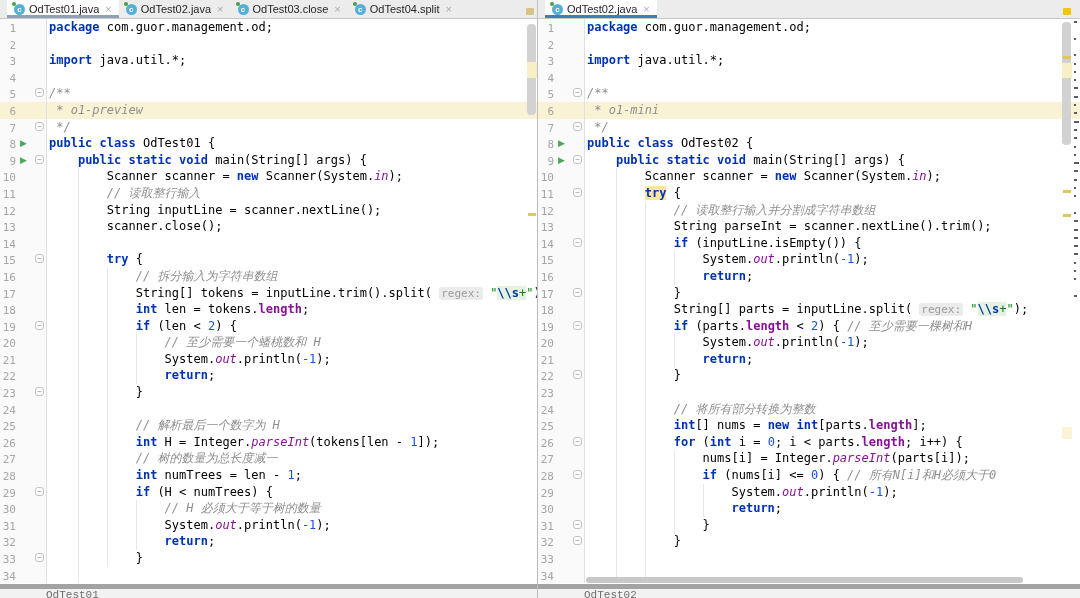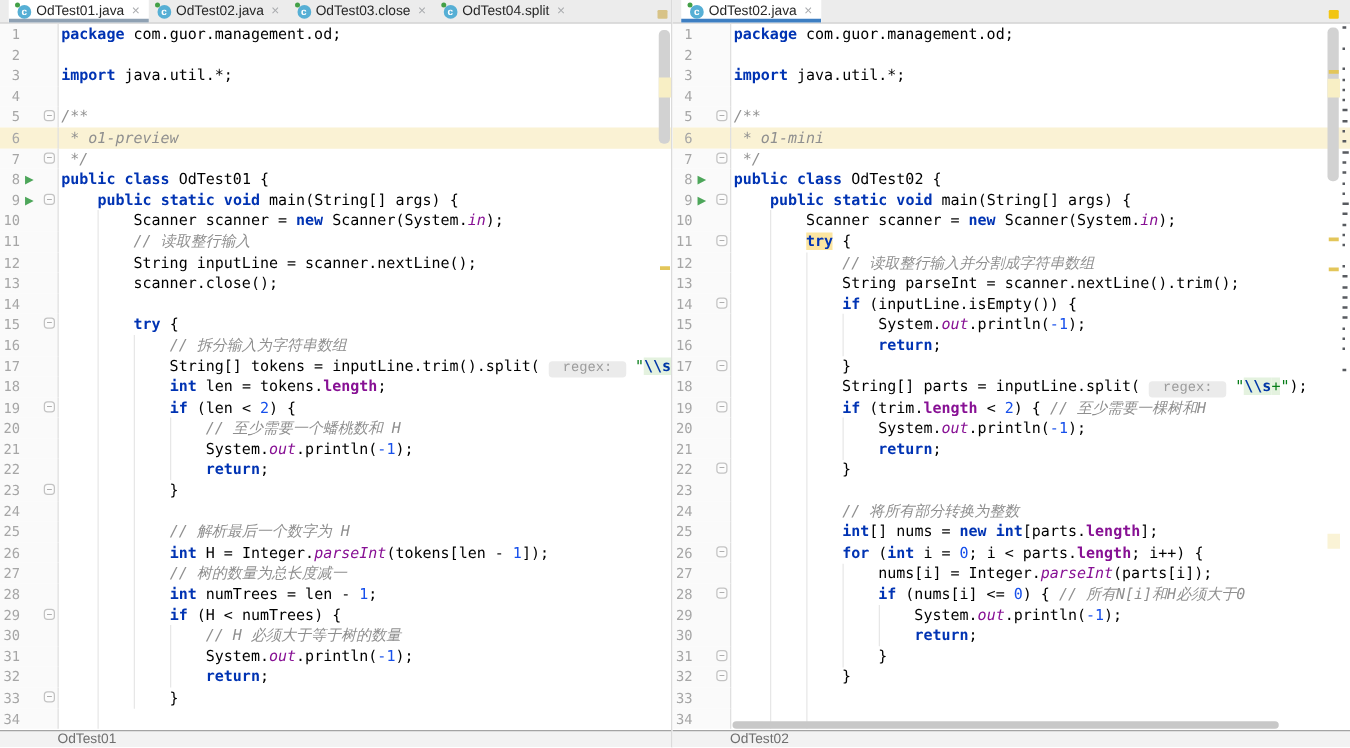--- a/index.html
+++ b/index.html
@@ -40,26 +40,26 @@
   .sp{color:#000000;}
   .sk{color:#0033b3;font-weight:bold;}
   .sc{color:#8f8f8f;font-style:italic;}
   .sn{color:#1750eb;}
   .ss{color:#067d17;}
   .ssb{color:#067d17;background:#e4f2df;}
   .se{color:#0037a6;font-weight:bold;background:#e4f2df;}
   .sf2{color:#871094;font-weight:bold;}
   .ssf{color:#871094;font-style:italic;}
   .schip{display:inline-block;background:#ebebeb;color:#9c9c9c;border-radius:3px;
-    padding:0 11px;font-size:11px;line-height:13px;vertical-align:baseline;font-family:Liberation Mono, monospace;}
+    padding:0 2px;font-size:11px;line-height:13px;vertical-align:baseline;}
   .shl{color:#0033b3;font-weight:bold;background:#fce5a0;}
   .guide{position:absolute;width:1px;background:#e7e7e7;}
   
-  .breadcrumb{height:14px;background:#f2f2f2;border-top:1px solid #a3a3a3;box-sizing:border-box;
-    font-size:11px;color:#6e6e6e;line-height:13px;padding-left:46px;}
+  .breadcrumb{height:14px;background:#f2f2f2;border-top:5px solid #a3a3a3;box-sizing:border-box;
+    font-size:11px;color:#6e6e6e;line-height:13px;padding-left:46px;font-family:Liberation Mono, monospace;}
   
   .v-thumb{position:absolute;width:9px;border-radius:4px;background:#d2d2d2;}
   .stripe-band{position:absolute;width:10px;}
   .stripe-dash{position:absolute;width:8px;height:3px;background:#e3c65a;}
   .h-thumb{position:absolute;height:6px;border-radius:3px;background:#c8c8c8;}
   .minimap{position:absolute;left:536px;top:19px;width:6px;height:565px;}
   .mm-dash{position:absolute;height:2px;background:#585b60;left:0;}
 </style>
 </head>
 <body>
@@ -319,21 +319,21 @@
         <div class="line">
           <div class="gutter"><span class="ln">17</span><span class="fold-ic">−</span></div>
           <div class="code"><span class="seg sp">            }</span></div>
         </div>
         <div class="line">
           <div class="gutter"><span class="ln">18</span></div>
           <div class="code"><span class="seg sp">            String[] parts = inputLine.split( </span><span class="seg schip">regex:</span><span class="seg sp"> </span><span class="seg ss">"</span><span class="seg se">\\s</span><span class="seg ssb">+</span><span class="seg ss">"</span><span class="seg sp">);</span></div>
         </div>
         <div class="line">
           <div class="gutter"><span class="ln">19</span><span class="fold-ic">−</span></div>
-          <div class="code"><span class="seg sp">            </span><span class="seg sk">if</span><span class="seg sp"> (trim.</span><span class="seg sf2">length</span><span class="seg sp"> &lt; </span><span class="seg sn">2</span><span class="seg sp">) { </span><span class="seg sc">// 至少需要一棵树和H</span></div>
+          <div class="code"><span class="seg sp">            </span><span class="seg sk">if</span><span class="seg sp"> (parts.</span><span class="seg sf2">length</span><span class="seg sp"> &lt; </span><span class="seg sn">2</span><span class="seg sp">) { </span><span class="seg sc">// 至少需要一棵树和H</span></div>
         </div>
         <div class="line">
           <div class="gutter"><span class="ln">20</span></div>
           <div class="code"><span class="seg sp">                System.</span><span class="seg ssf">out</span><span class="seg sp">.println(</span><span class="seg sn">-1</span><span class="seg sp">);</span></div>
         </div>
         <div class="line">
           <div class="gutter"><span class="ln">21</span></div>
           <div class="code"><span class="seg sp">                </span><span class="seg sk">return</span><span class="seg sp">;</span></div>
         </div>
         <div class="line">

